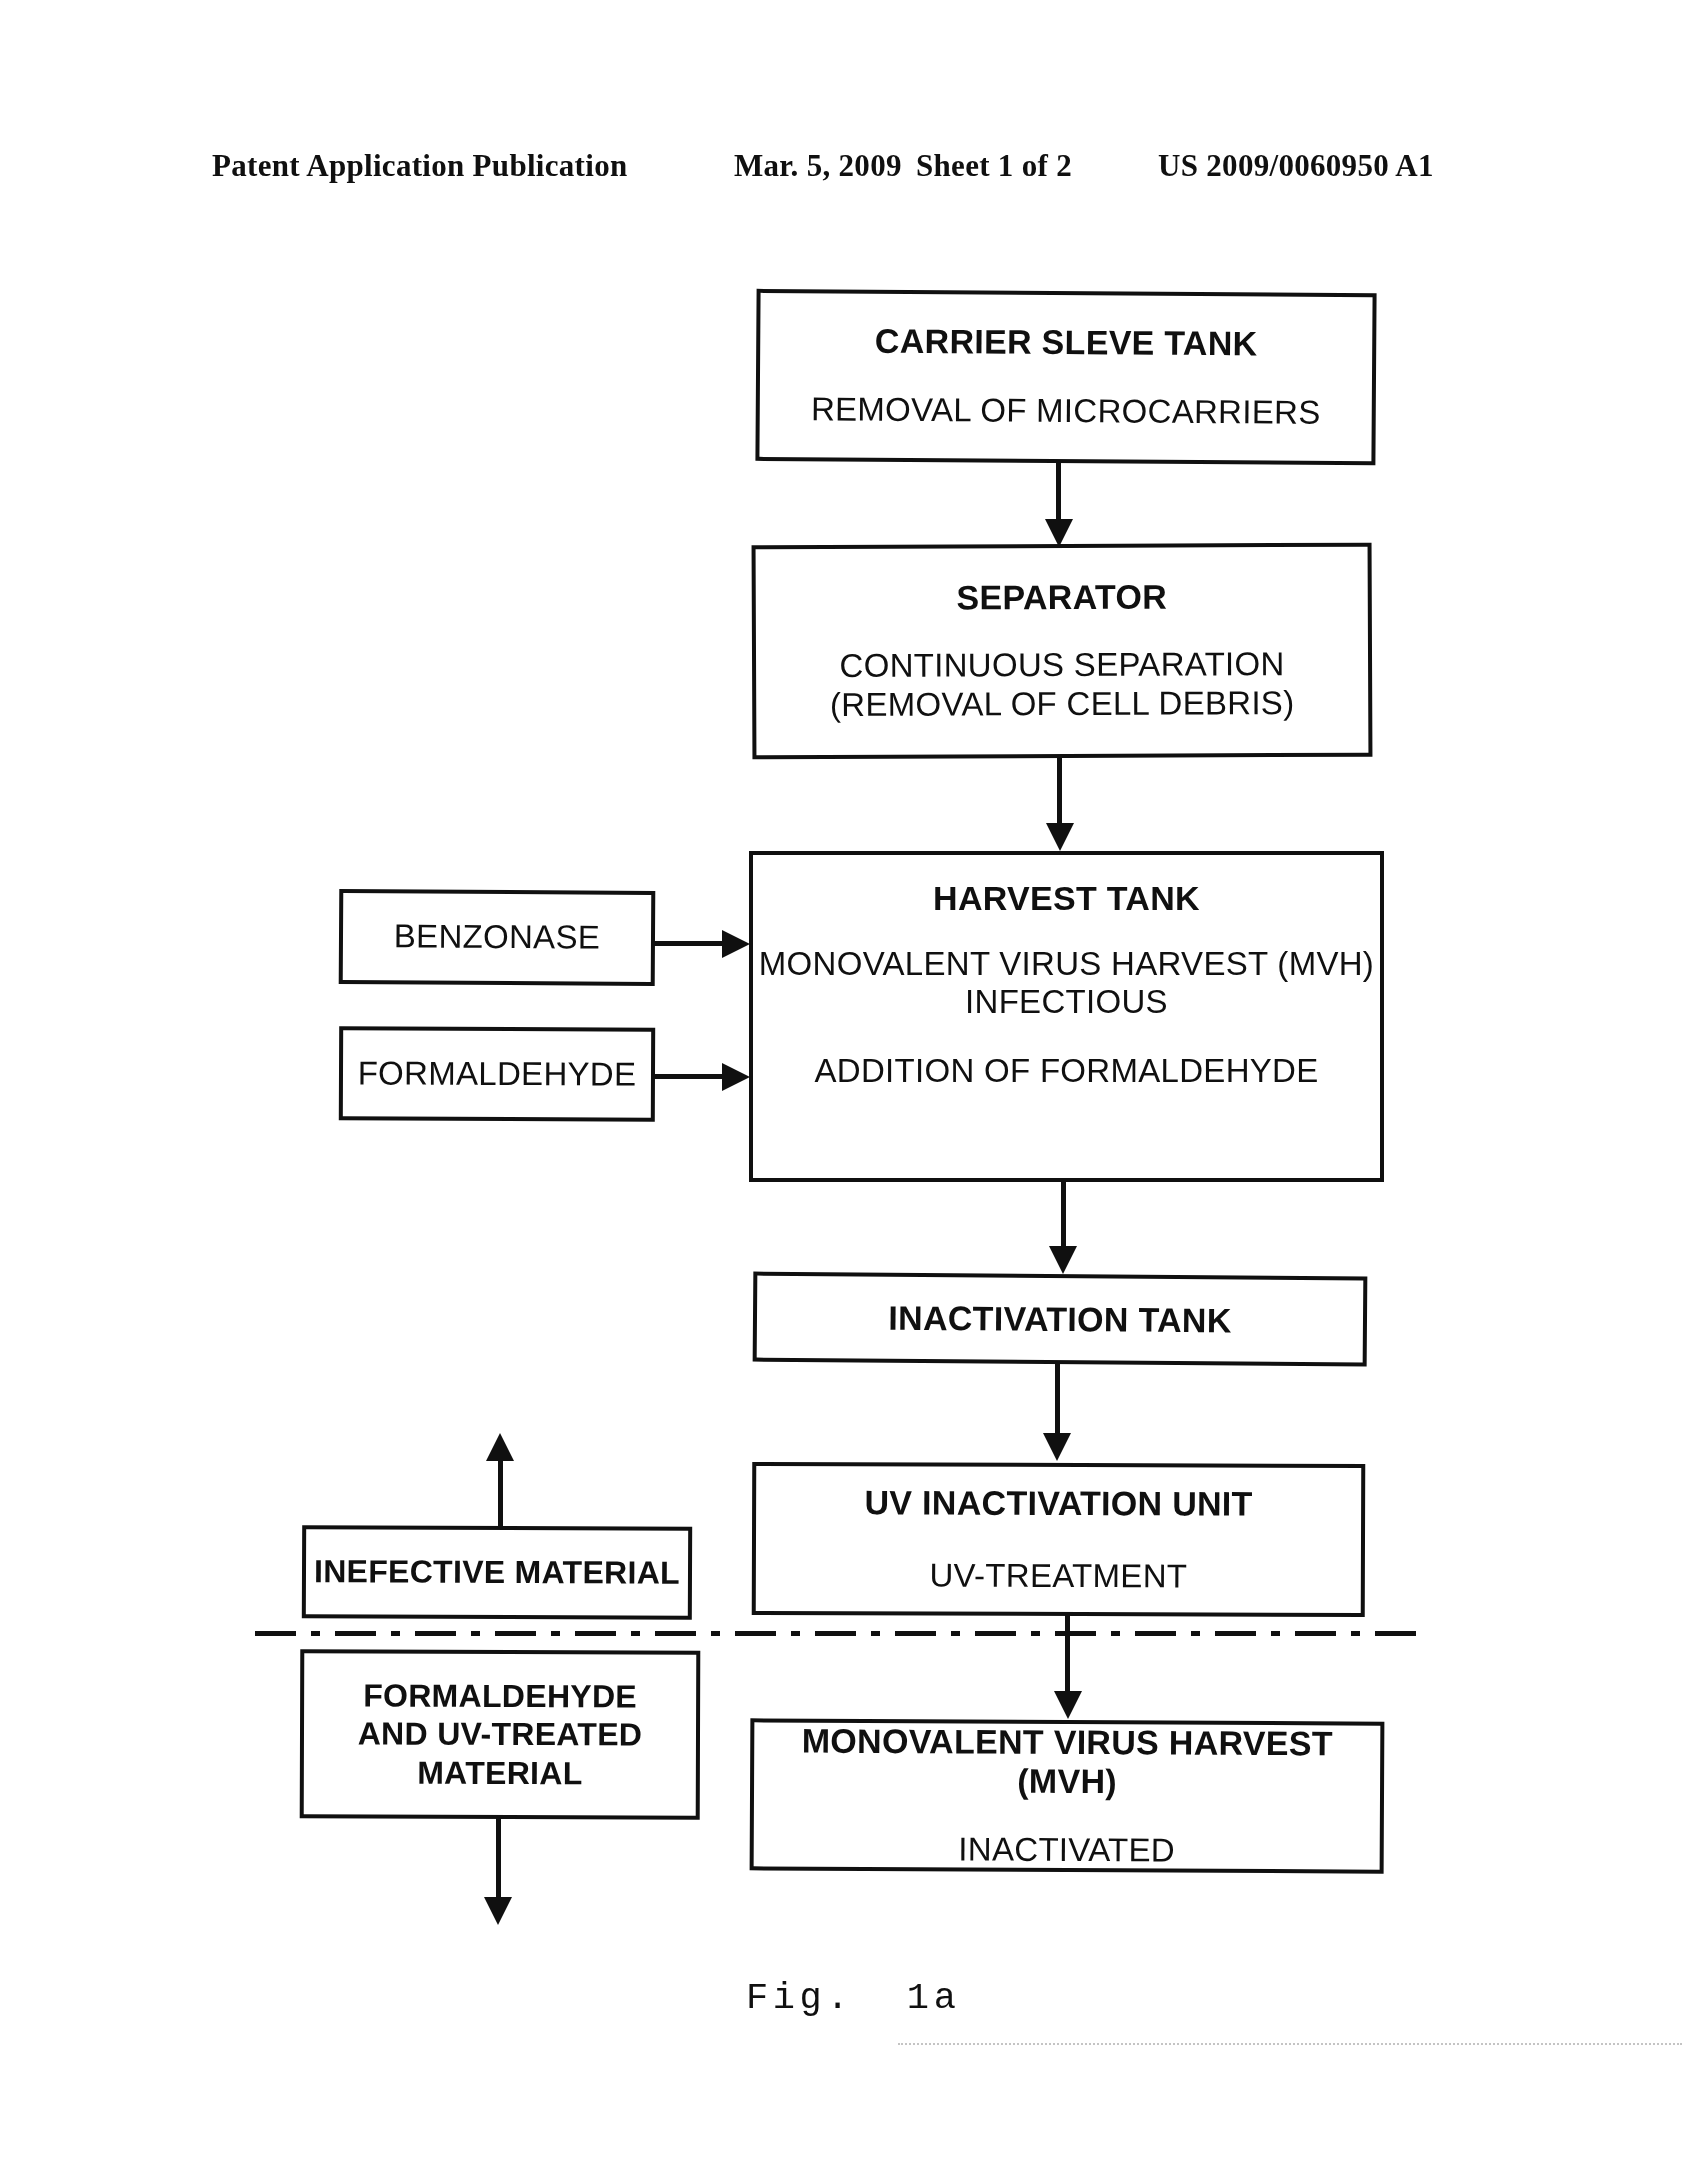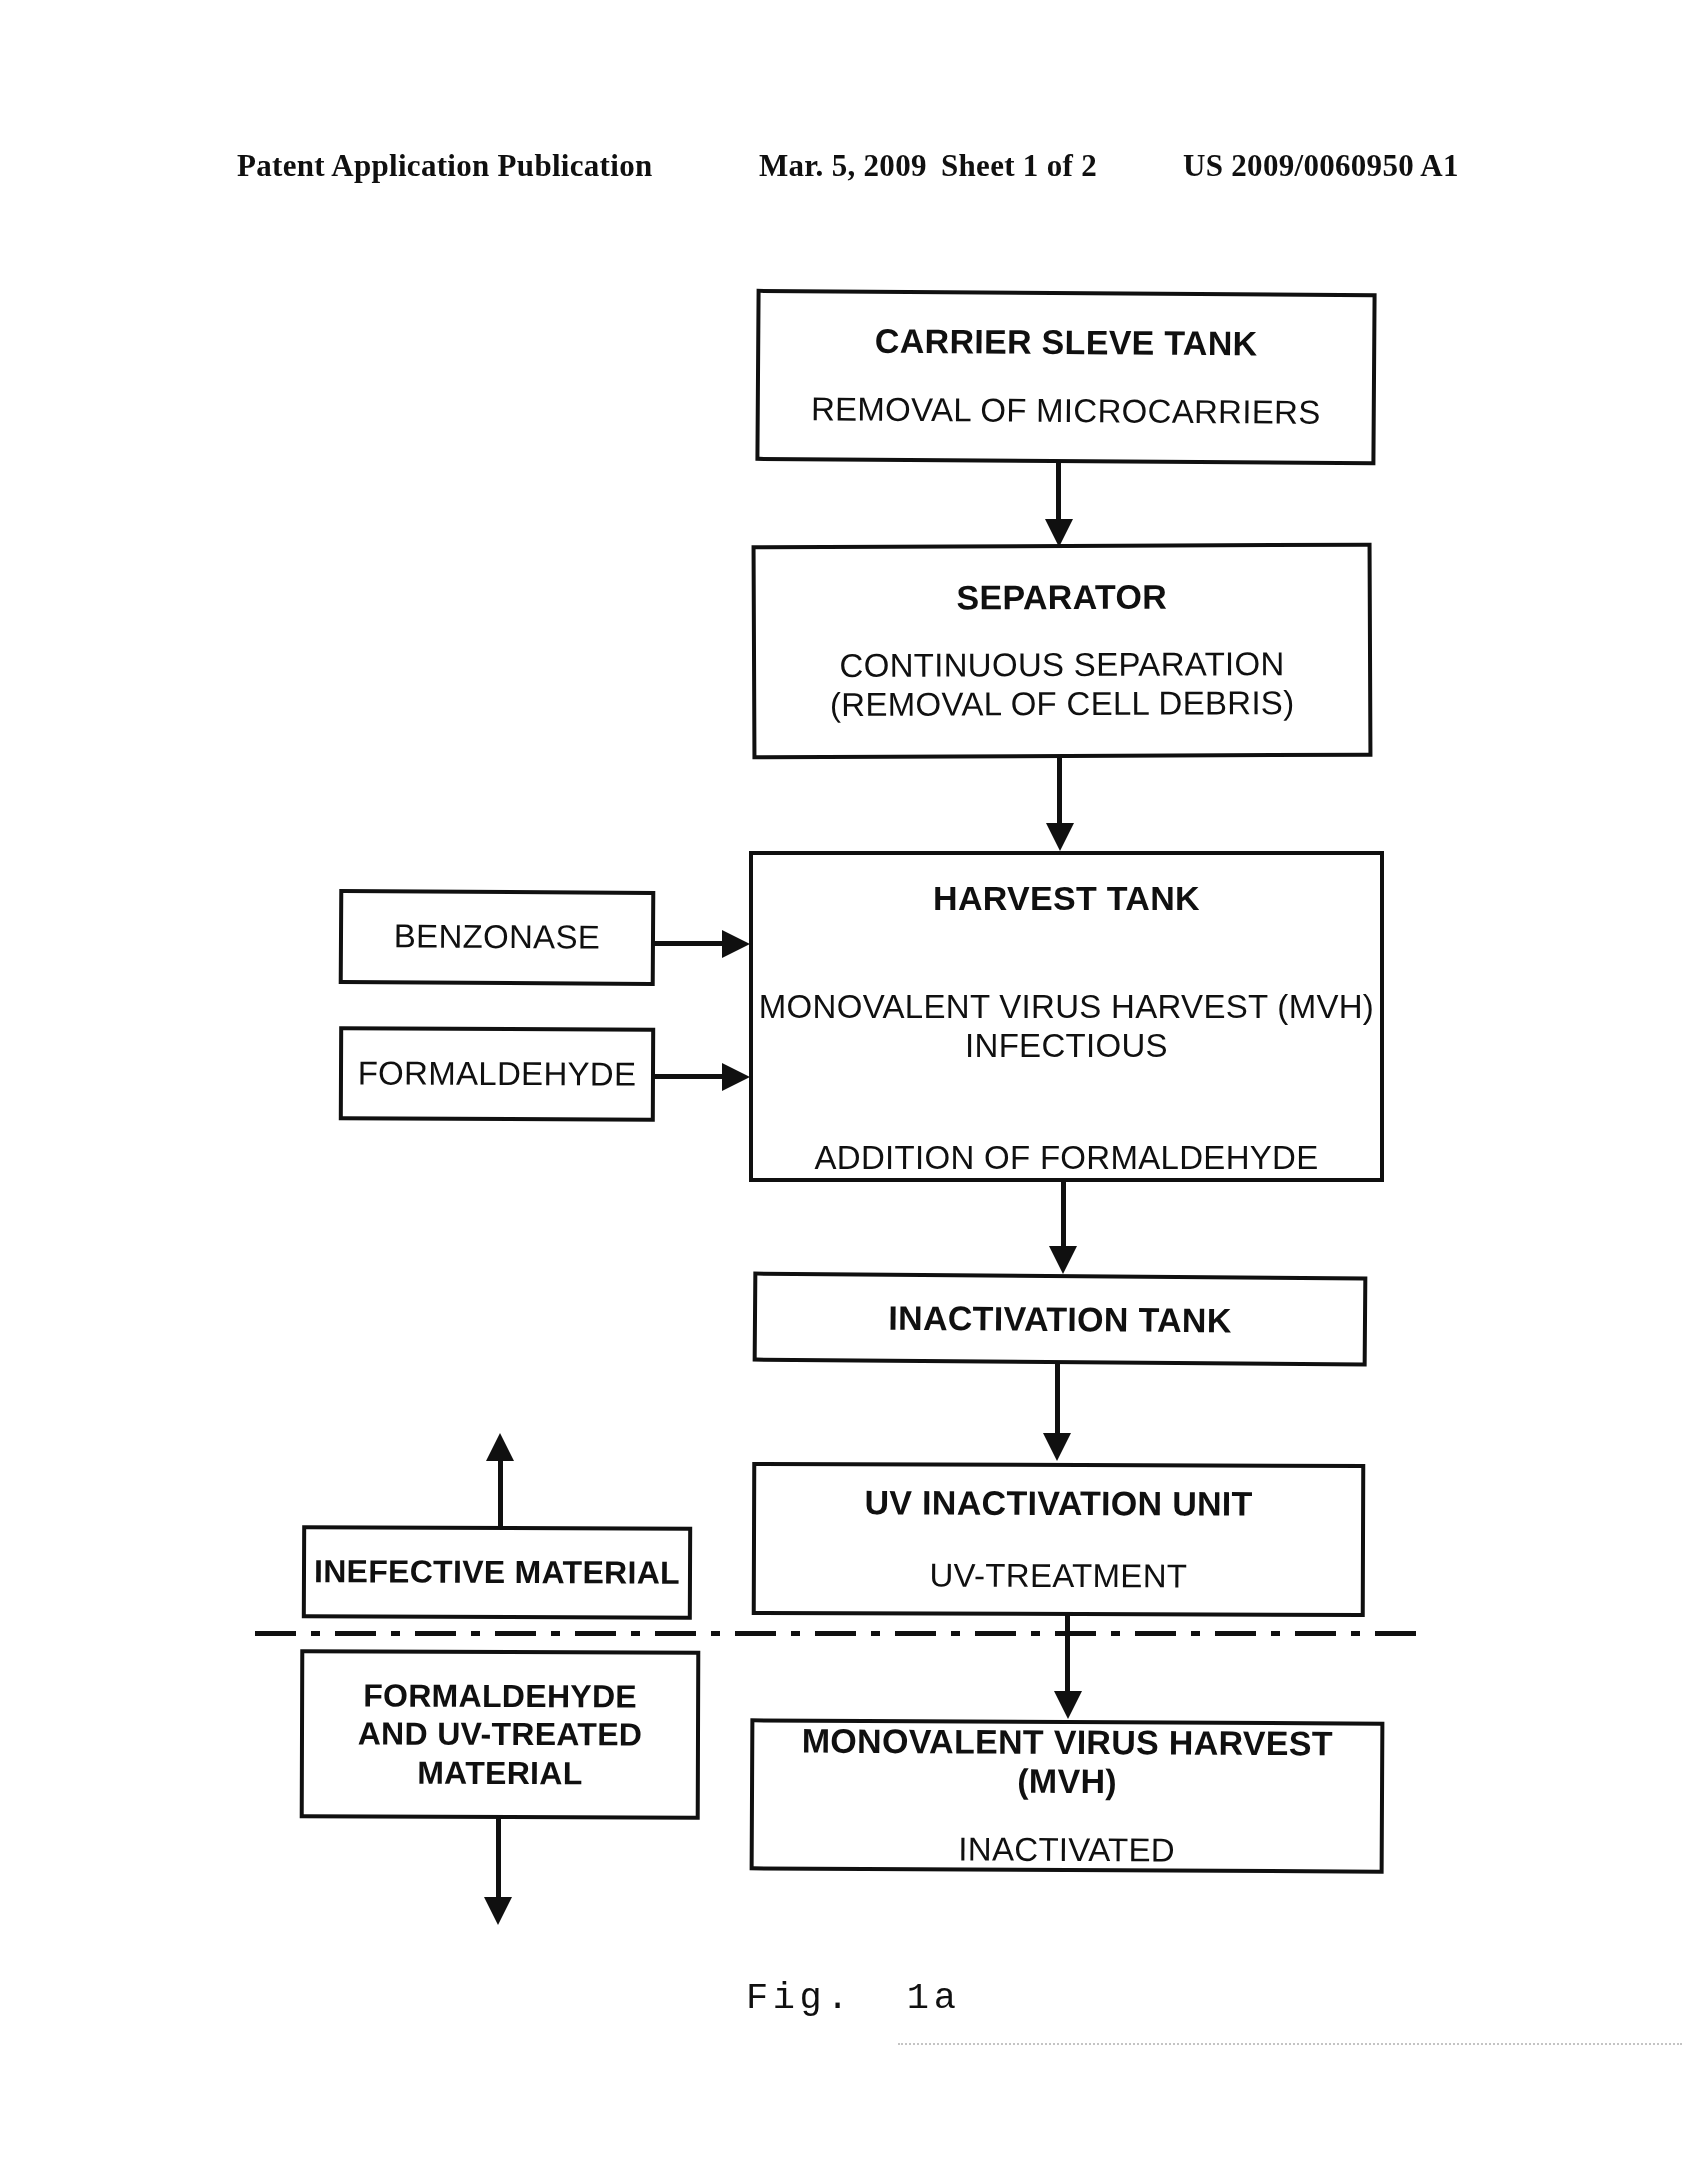--- a/index.html
+++ b/index.html
@@ -10,21 +10,20 @@
     font-family:"Liberation Sans",sans-serif;
     color:#101010;
     overflow:hidden;
   }
   
   .hdr-item{
     position:absolute;top:148px;
     font-family:"Liberation Serif",serif;
     font-weight:bold;font-size:31px;letter-spacing:0.3px;
     white-space:nowrap;
-    margin-left:25px;
   }
   
   .fbox{
     position:absolute;
     border:4.6px solid #101010;
     background:#fff;
     display:flex;flex-direction:column;
     align-items:center;justify-content:center;
     text-align:center;
     box-sizing:border-box;
@@ -74,21 +73,21 @@
   </div>
 
   <div class="fbox" style="left:752px;top:544px;width:620px;height:214px;row-gap:29px;transform:rotate(-.25deg)">
     <div class="t">SEPARATOR</div>
     <div>
       <div class="b">CONTINUOUS SEPARATION</div>
       <div class="b">(REMOVAL OF CELL DEBRIS)</div>
     </div>
   </div>
 
-  <div class="fbox" style="left:749px;top:851px;width:635px;height:331px;justify-content:space-between;padding-top:24px">
+  <div class="fbox" style="left:749px;top:851px;width:635px;height:331px;justify-content:flex-start;padding-top:24px">
     <div class="t">HARVEST TANK</div>
     <div style="margin-top:26.5px">
       <div class="b">MONOVALENT VIRUS HARVEST (MVH)</div>
       <div class="b">INFECTIOUS</div>
     </div>
     <div class="b" style="margin-top:30px">ADDITION OF FORMALDEHYDE</div>
   </div>
 
   <div class="fbox" style="left:753px;top:1274px;width:614px;height:90px;transform:rotate(.45deg)">
     <div class="t">INACTIVATION TANK</div>

